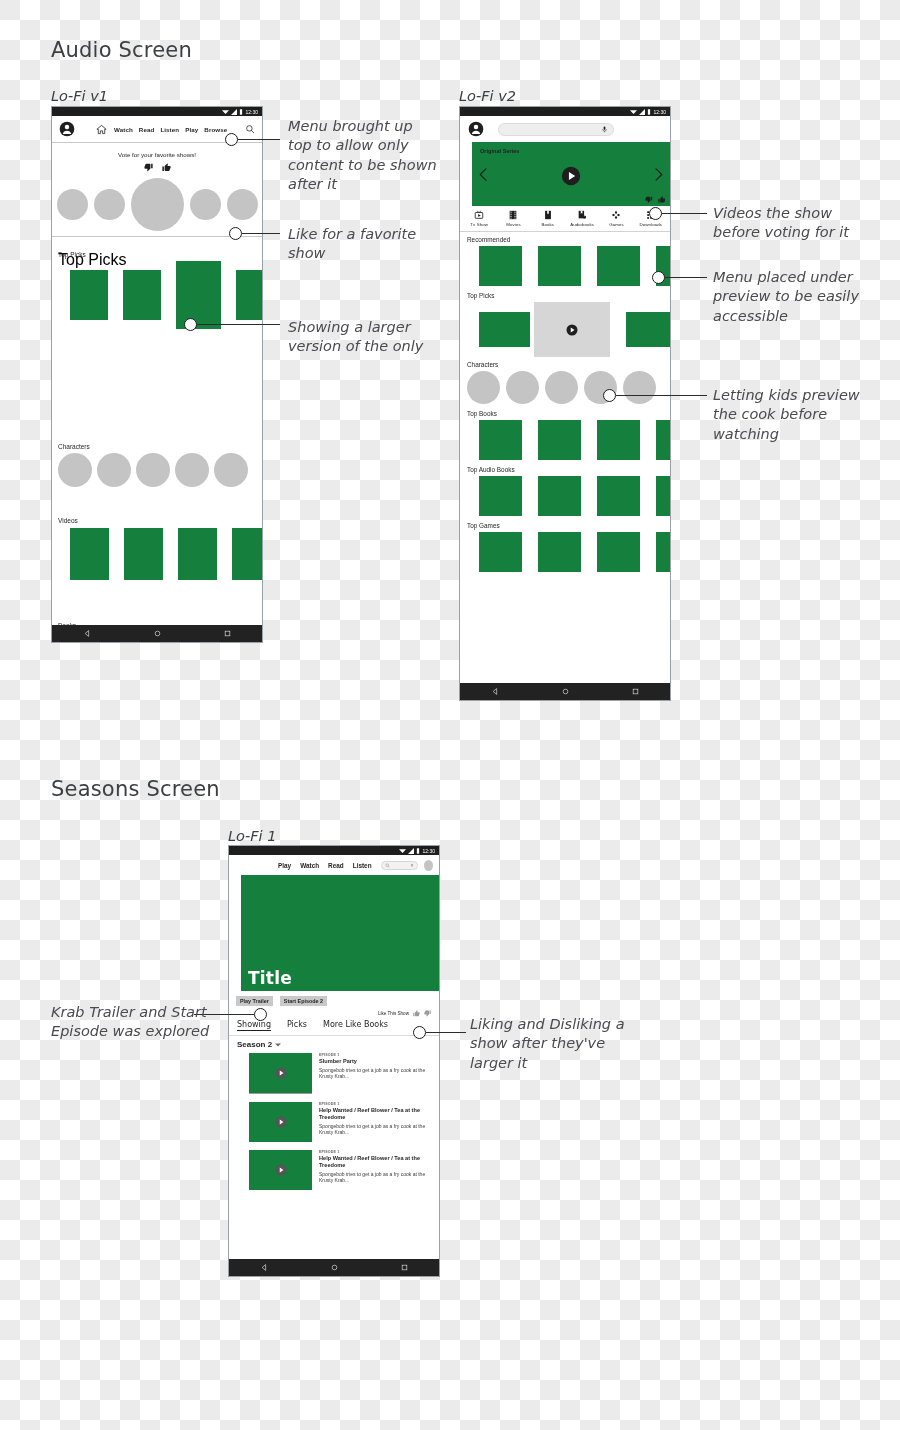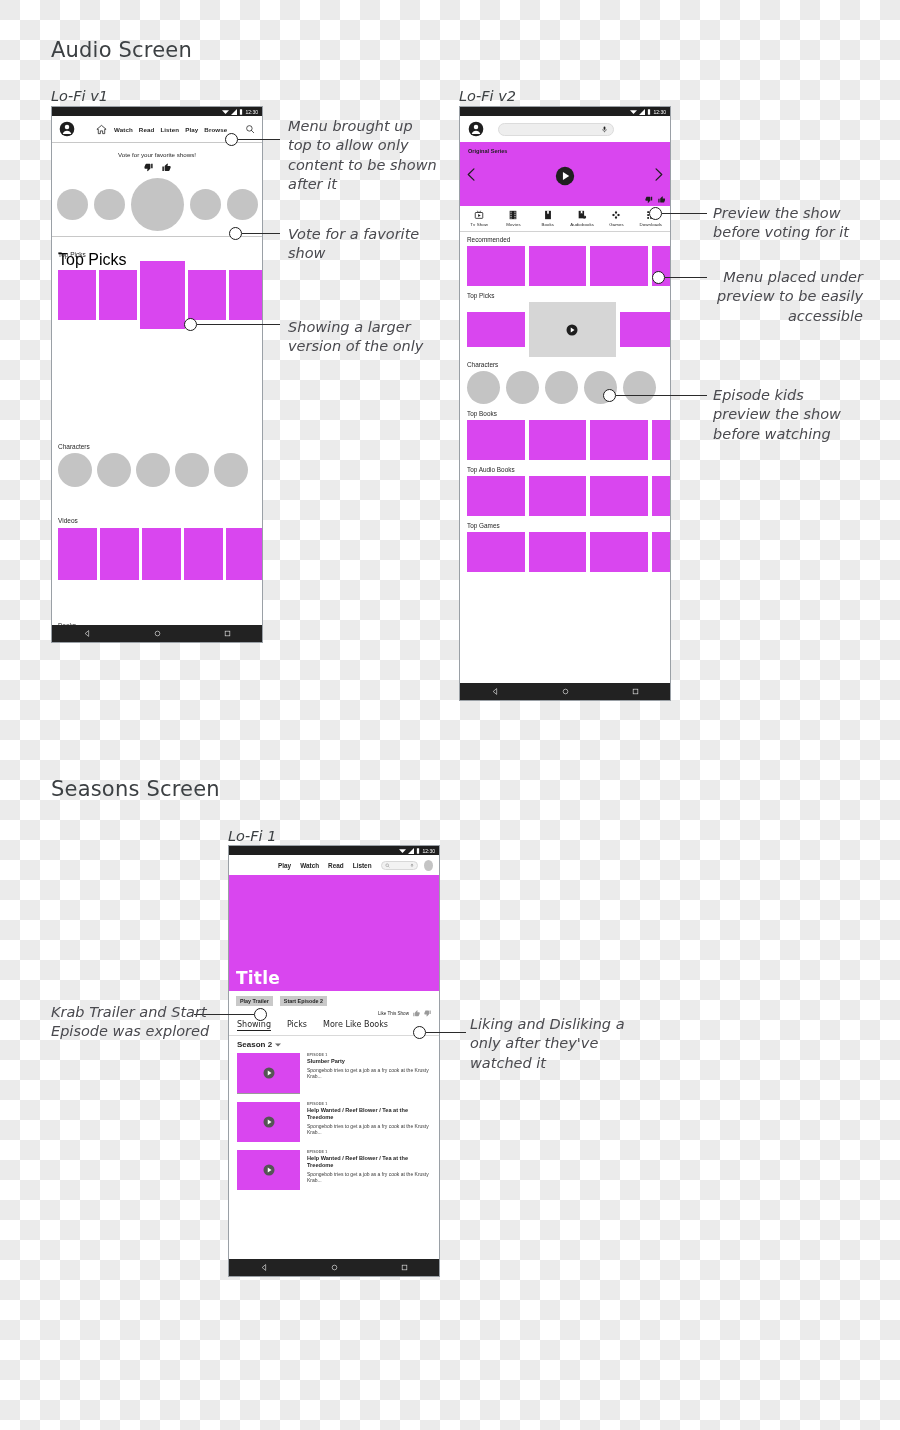--- a/index.html
+++ b/index.html
@@ -49,21 +49,21 @@
   
   .appbar{
     background:#fff;border-bottom:1px solid #c8c8c8;
     display:flex;align-items:center;box-sizing:border-box;
   }
   .avatar-ico{width:16px;height:16px;}
   .navlink{
     font-size:6.2px;color:#1f1f1f;font-weight:bold;
     font-family:"Liberation Sans",sans-serif;letter-spacing:.1px;
   }
-  .gray{background:#d946ef;}
+  .gray{background:#15803d;margin-left:12px;}
   .gray-light{background:#d6d6d6;}
   .circ{border-radius:50%;background:#c4c4c4;}
   .navbar-bottom{
     background:#222222;display:flex;align-items:center;justify-content:space-around;
   }
   .vote-text{
     font-size:6.2px;color:#1f1f1f;font-family:"Liberation Sans",sans-serif;
     text-align:center;font-weight:500;
   }
   .cat-label{
@@ -208,21 +208,21 @@
       </svg>
   </div>
 </div>
 
 <div class="abs anno-dot" style="left:225px;top:133px;"></div>
 <div class="abs anno-line" style="left:238px;top:139px;width:42px;"></div>
 <div class="abs anno" style="left:288px;top:117px;width:152px;">Menu brought up top to allow only content to be shown after it</div>
 
 <div class="abs anno-dot" style="left:229px;top:227px;"></div>
 <div class="abs anno-line" style="left:242px;top:233px;width:38px;"></div>
-<div class="abs anno" style="left:288px;top:225px;width:152px;">Vote for a favorite show</div>
+<div class="abs anno" style="left:288px;top:225px;width:152px;">Like for a favorite show</div>
 
 <div class="abs anno-dot" style="left:184px;top:318px;"></div>
 <div class="abs anno-line" style="left:197px;top:324px;width:83px;"></div>
 <div class="abs anno" style="left:288px;top:318px;width:152px;">Showing a larger version of the only</div>
 
 <div class="abs phone" style="left:459px;top:106px;width:212px;height:595px;">
 
   <div class="statusbar">
     <svg class="sb-ico" width="7" height="6" viewBox="0 0 10 8">
         <path d="M0 1.5 L5 7 L10 1.5 Z" fill="#fff"></path>
@@ -400,29 +400,29 @@
         <circle cx="6" cy="6" r="4" fill="none" stroke="#e7e7e7" stroke-width="1.1"></circle>
       </svg>
     <svg width="7" height="7" viewBox="0 0 12 12">
         <rect x="2" y="2" width="8" height="8" fill="none" stroke="#e7e7e7" stroke-width="1.1"></rect>
       </svg>
   </div>
 </div>
 
 <div class="abs anno-dot" style="left:649px;top:207px;"></div>
 <div class="abs anno-line" style="left:662px;top:213px;width:45px;"></div>
-<div class="abs anno" style="left:713px;top:204px;width:150px;">Preview the show before voting for it</div>
+<div class="abs anno" style="left:713px;top:204px;width:150px;">Videos the show before voting for it</div>
 
 <div class="abs anno-dot" style="left:652px;top:271px;"></div>
 <div class="abs anno-line" style="left:665px;top:277px;width:42px;"></div>
-<div class="abs anno" style="left:713px;top:268px;width:150px;text-align:right;">Menu placed under preview to be easily accessible</div>
+<div class="abs anno" style="left:713px;top:268px;width:150px;">Menu placed under preview to be easily accessible</div>
 
 <div class="abs anno-dot" style="left:603px;top:389px;"></div>
 <div class="abs anno-line" style="left:616px;top:395px;width:91px;"></div>
-<div class="abs anno" style="left:713px;top:386px;width:150px;">Episode kids preview the show before watching</div>
+<div class="abs anno" style="left:713px;top:386px;width:150px;">Letting kids preview the cook before watching</div>
 
 <div class="abs sect-title" style="left:51px;top:777px;">Seasons Screen</div>
 <div class="abs variant-label" style="left:228px;top:828px;">Lo-Fi 1</div>
 
 <div class="abs phone" style="left:228px;top:845px;width:212px;height:432px;">
 
   <div class="statusbar">
     <svg class="sb-ico" width="7" height="6" viewBox="0 0 10 8">
         <path d="M0 1.5 L5 7 L10 1.5 Z" fill="#fff"></path>
       </svg>
@@ -544,13 +544,13 @@
       </svg>
   </div>
 </div>
 
 <div class="abs anno-dot" style="left:254px;top:1008px;"></div>
 <div class="abs anno-line" style="left:194px;top:1014px;width:60px;"></div>
 <div class="abs anno" style="left:51px;top:1003px;width:160px;">Krab Trailer and Start Episode was explored</div>
 
 <div class="abs anno-dot" style="left:413px;top:1026px;"></div>
 <div class="abs anno-line" style="left:426px;top:1032px;width:40px;"></div>
-<div class="abs anno" style="left:470px;top:1015px;width:160px;">Liking and Disliking a only after they've watched it</div>
+<div class="abs anno" style="left:470px;top:1015px;width:160px;">Liking and Disliking a show after they've larger it</div>
 
 </body></html>

